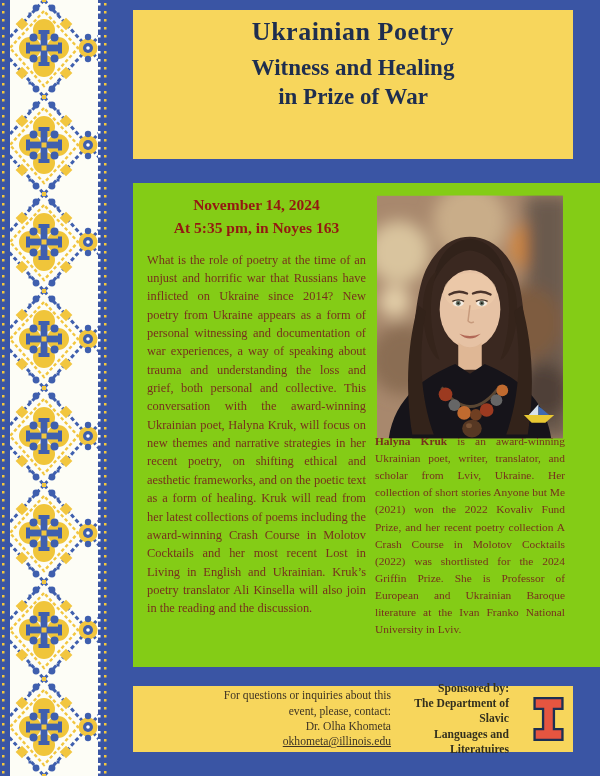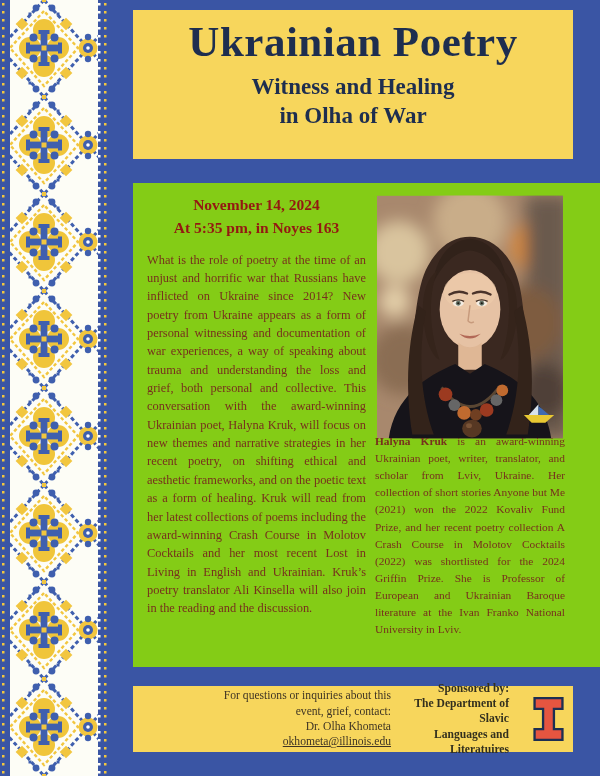--- a/index.html
+++ b/index.html
@@ -7,21 +7,21 @@
     position:relative;width:600px;height:776px;overflow:hidden;
     background:#3a55a4;
     font-family:"Liberation Serif", serif;
   }
   .strip{position:absolute;left:0;top:0;}
   
   .banner{
     position:absolute;left:133px;top:10px;width:440px;height:149px;
     background:#f7d65c;text-align:center;color:#1e2e4f;
   }
-  .banner .title{font-size:43px;font-weight:bold;margin-top:7px;letter-spacing:.5px;}
+  .banner .title{font-size:26px;font-weight:bold;margin-top:7px;letter-spacing:.5px;}
   .banner .subtitle{font-size:23px;font-weight:bold;line-height:1.25;margin-top:7px;}
   .banner .tagline{font-size:19px;margin-top:9px;}
   
   .main-panel{
     position:absolute;left:133px;top:183px;width:440px;height:484px;
     background:#84cc16;
     padding-left:38px;
   }
   .event-col{position:absolute;left:14px;top:7px;width:219px;}
   .date-block{
@@ -143,21 +143,21 @@
     <rect x="2" y="0" width="6" height="776" fill="url(#dy)"></rect>
     <rect x="10" y="0" width="88" height="776" fill="url(#vy)"></rect>
     <rect x="98" y="0" width="6" height="776" fill="url(#dw)"></rect>
     <rect x="104" y="0" width="6" height="776" fill="url(#dy)"></rect>
   </svg>
 
   <div class="banner">
     <div class="title">Ukrainian Poetry</div>
     <div class="subtitle">
       <div>Witness and Healing</div>
-      <div>in Olha of War</div>
+      <div>in Prize of War</div>
     </div>
   </div>
 
   <div class="main-panel">
 
     <div class="event-col">
       <div class="date-block">
         <div>November 14, 2024</div>
         <div>At 5:35 pm, in Noyes 163</div>
       </div>
@@ -237,21 +237,21 @@
         </g>
       </svg>
     </div>
 
     <p class="bio"><strong>Halyna Kruk</strong><span> is an award-winning Ukrainian poet, writer, translator, and scholar from Lviv, Ukraine. Her collection of short stories Anyone but Me (2021) won the 2022 Kovaliv Fund Prize, and her recent poetry collection A Crash Course in Molotov Cocktails (2022) was shortlisted for the 2024 Griffin Prize. She is Professor of European and Ukrainian Baroque literature at the Ivan Franko National University in Lviv.</span></p>
   </div>
 
   <div class="footer">
     <div class="contact">
       <div>For questions or inquiries about this</div>
-      <div>event, grief, contact:</div>
+      <div>event, please, contact:</div>
       <div>Dr. Olha Khometa</div>
       <div><a href="#">okhometa@illinois.edu</a></div>
     </div>
     <div class="sponsor">
       <div class="sponsor-text">
         <div>Sponsored by:</div>
         <div>The Department of Slavic</div>
         <div>Languages and Literatuires</div>
       </div>
       <svg width="36" height="52" viewBox="0 0 40 58">

